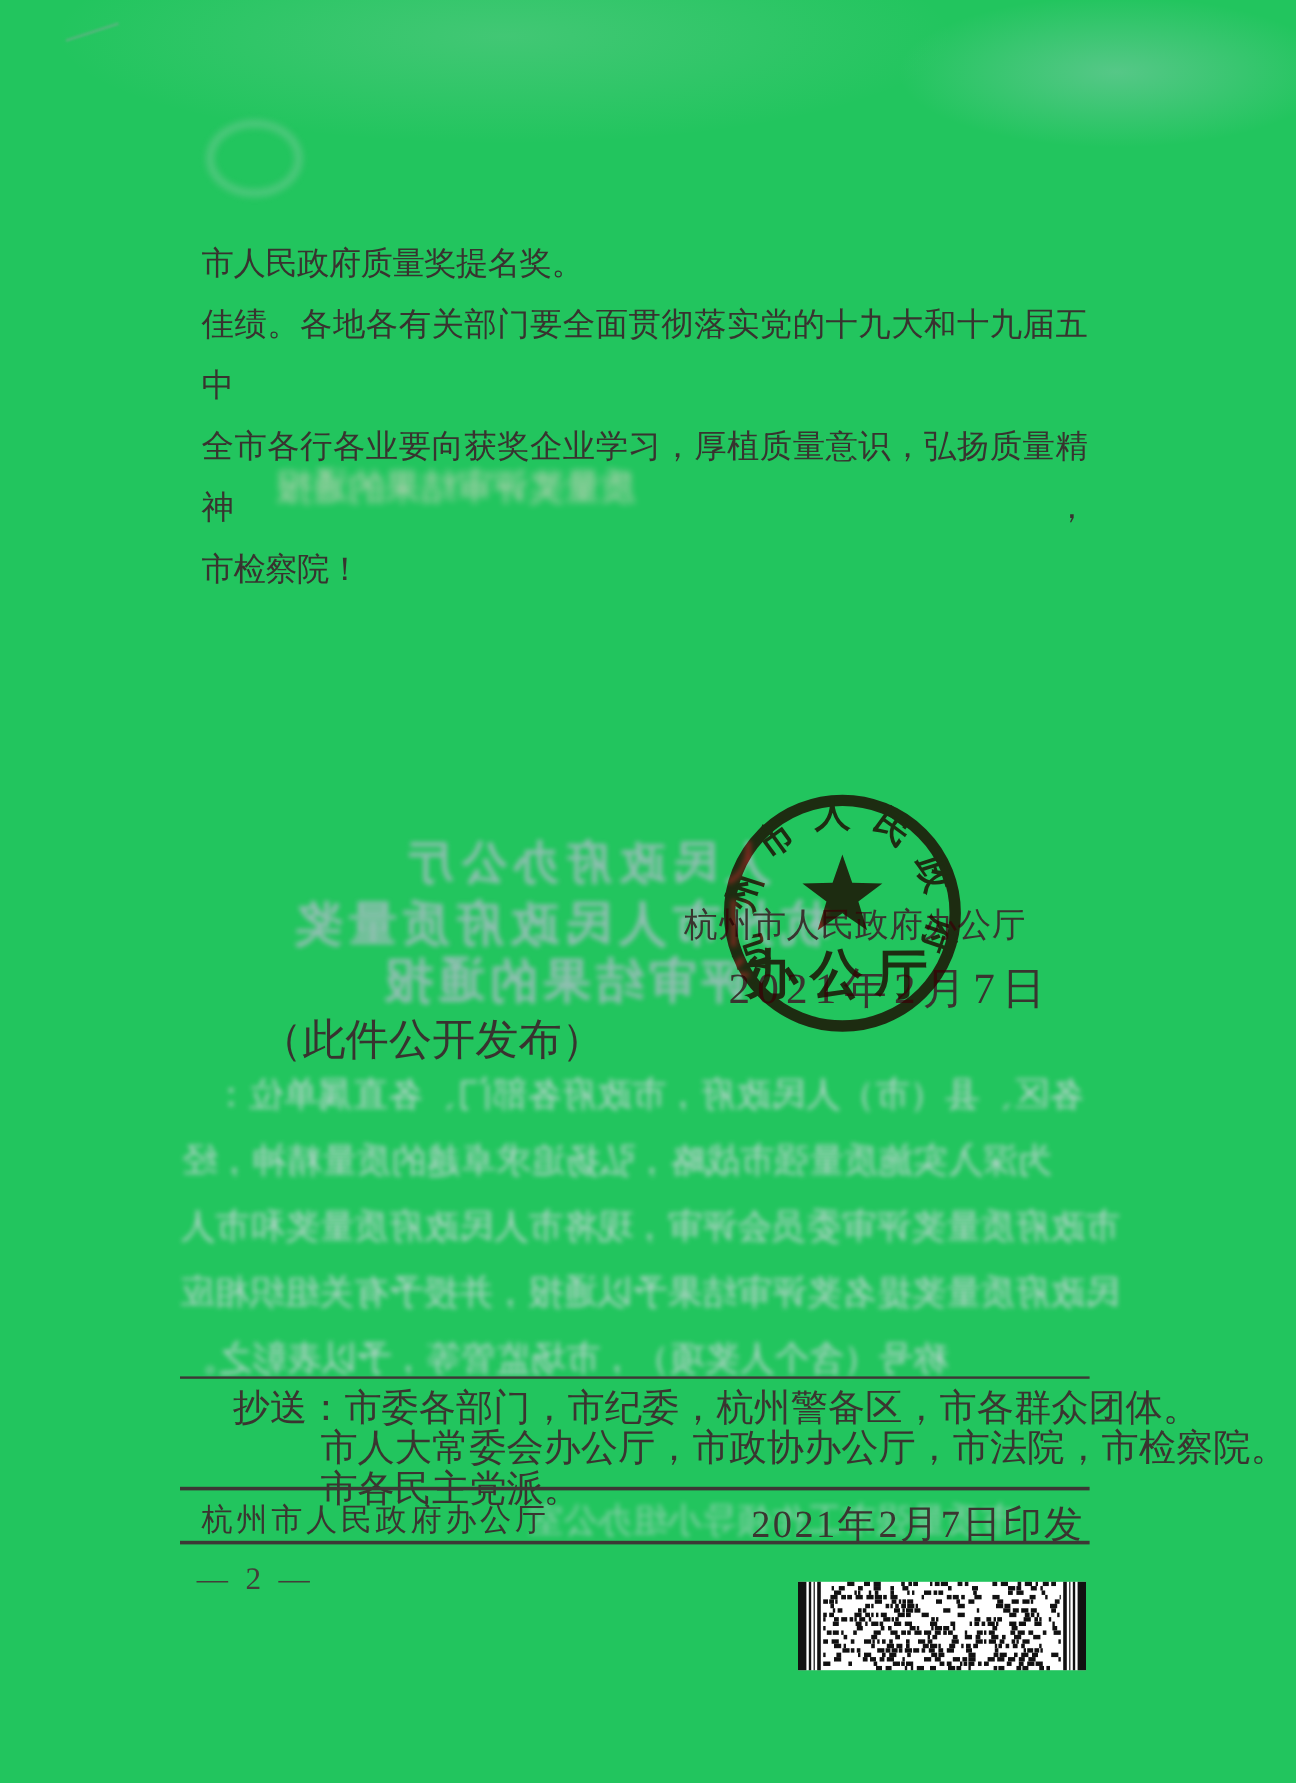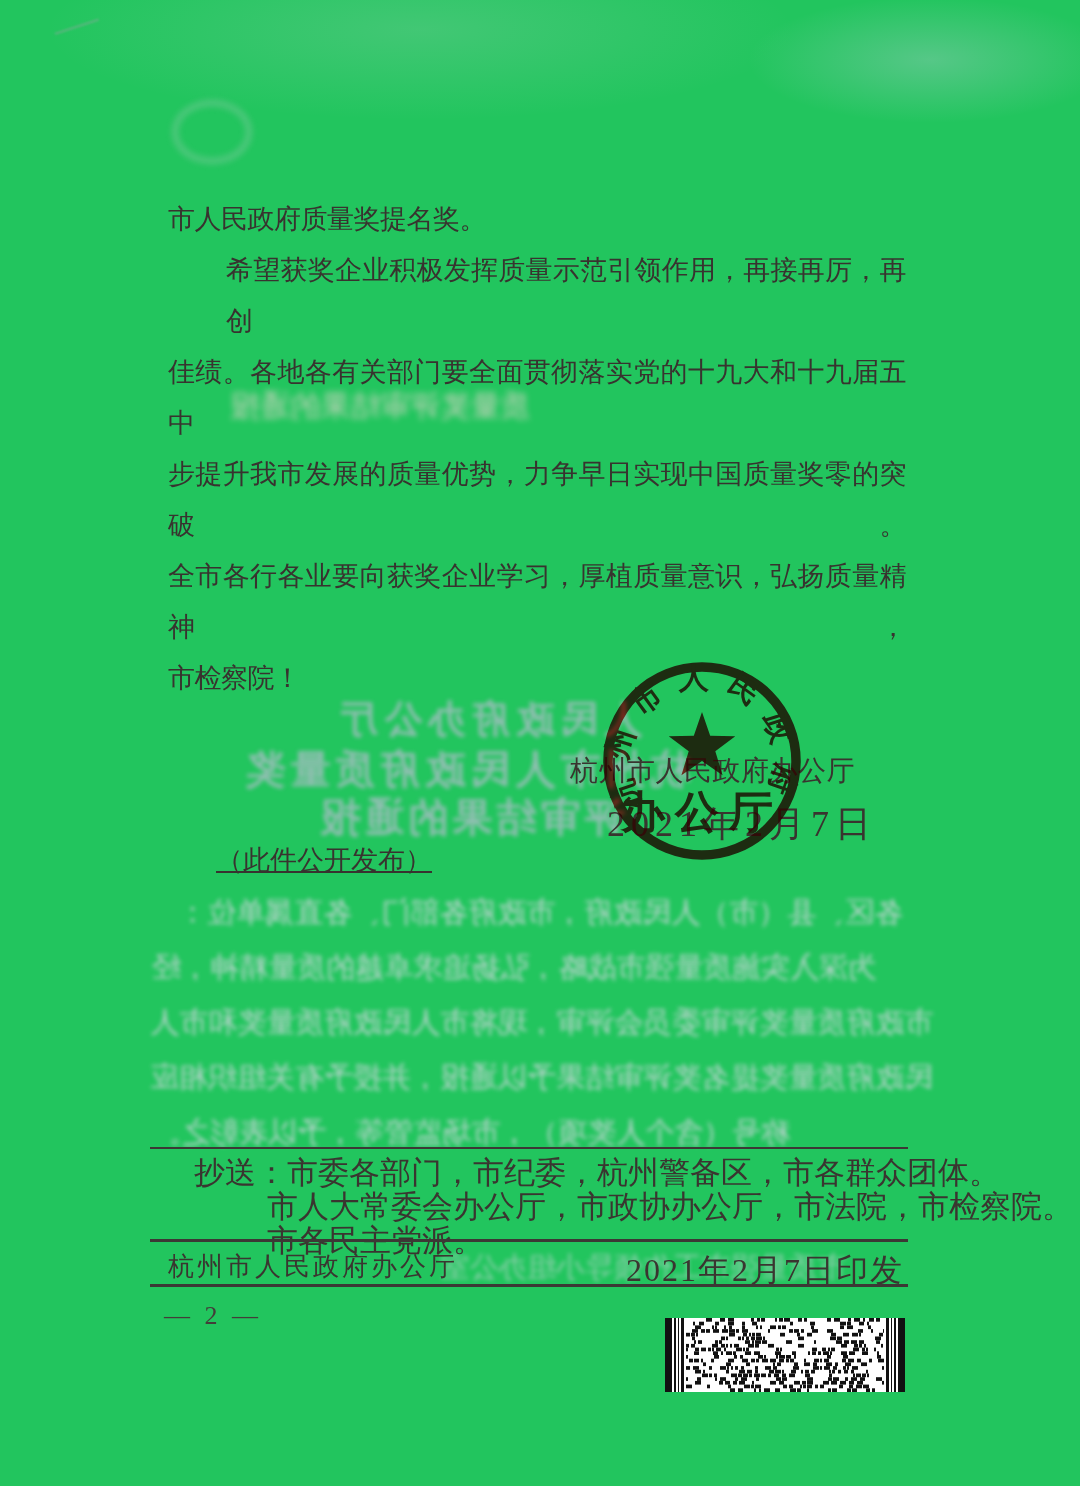--- a/index.html
+++ b/index.html
@@ -56,21 +56,21 @@
     font-weight:normal;color:#d4d7e0;font-size:29px;opacity:.85;filter:blur(2px);
   }
   .bleed-pink{
     font-weight:normal;color:#efd6d3;font-size:30px;opacity:.8;filter:blur(3px);
   }
 
   
   .sig-issuer{position:absolute;left:570px;top:752px;font-size:28px;letter-spacing:0.5px;white-space:nowrap;color:#39342f;}
   .sig-date{position:absolute;left:607px;top:800px;font-size:36px;letter-spacing:6px;white-space:nowrap;color:#39342f;}
 
-  .public-note{position:absolute;left:216px;top:842px;font-size:27px;letter-spacing:0;white-space:nowrap;color:#38332f;text-decoration:underline;}
+  .public-note{position:absolute;left:216px;top:842px;font-size:36px;letter-spacing:0;white-space:nowrap;color:#38332f;}
 
   
   .seal{position:absolute;left:596px;top:655px;width:212px;height:212px;mix-blend-mode:multiply;opacity:.93;}
 
   
   .copy-rule-top{position:absolute;left:150px;top:1147px;width:758px;height:0;border-top:2px solid #3c3835;}
   .copy-rule-mid{position:absolute;left:150px;top:1239px;width:758px;height:0;border-top:3px solid #3c3835;}
   .copy-rule-bot{position:absolute;left:150px;top:1284px;width:758px;height:0;border-top:3px solid #3c3835;}
   .copy-line{position:absolute;font-size:31px;line-height:30px;white-space:nowrap;color:#3a3530;}
   .copy-l1{left:194px;top:1158px;}
@@ -89,23 +89,21 @@
 <div class="page">
 
   <div class="scan-tint"></div>
   <div class="smudge"></div>
   <div class="squiggle"></div>
 
   <div class="bleed bleed-pink" style="left:230px;top:386px;">质量奖评审结果的通报</div>
 
   <div class="body-block">
     <div class="bline">市人民政府质量奖提名奖。</div>
-    <div class="bline just indent">希望获奖企业积极发挥质量示范引领作用，再接再厉，再创</div>
     <div class="bline just">佳绩。各地各有关部门要全面贯彻落实党的十九大和十九届五中</div>
-    <div class="bline just">步提升我市发展的质量优势，力争早日实现中国质量奖零的突破。</div>
     <div class="bline just">全市各行各业要向获奖企业学习，厚植质量意识，弘扬质量精神，</div>
     <div class="bline">市检察院！</div>
   </div>
 
   <div class="bleed bleed-title1">人民政府办公厅</div>
   <div class="bleed bleed-title2">杭州市人民政府质量奖</div>
   <div class="bleed bleed-title3">评审结果的通报</div>
 
   <div class="sig-issuer">杭州市人民政府办公厅</div>
   <div class="sig-date">2021年2月7日</div>

